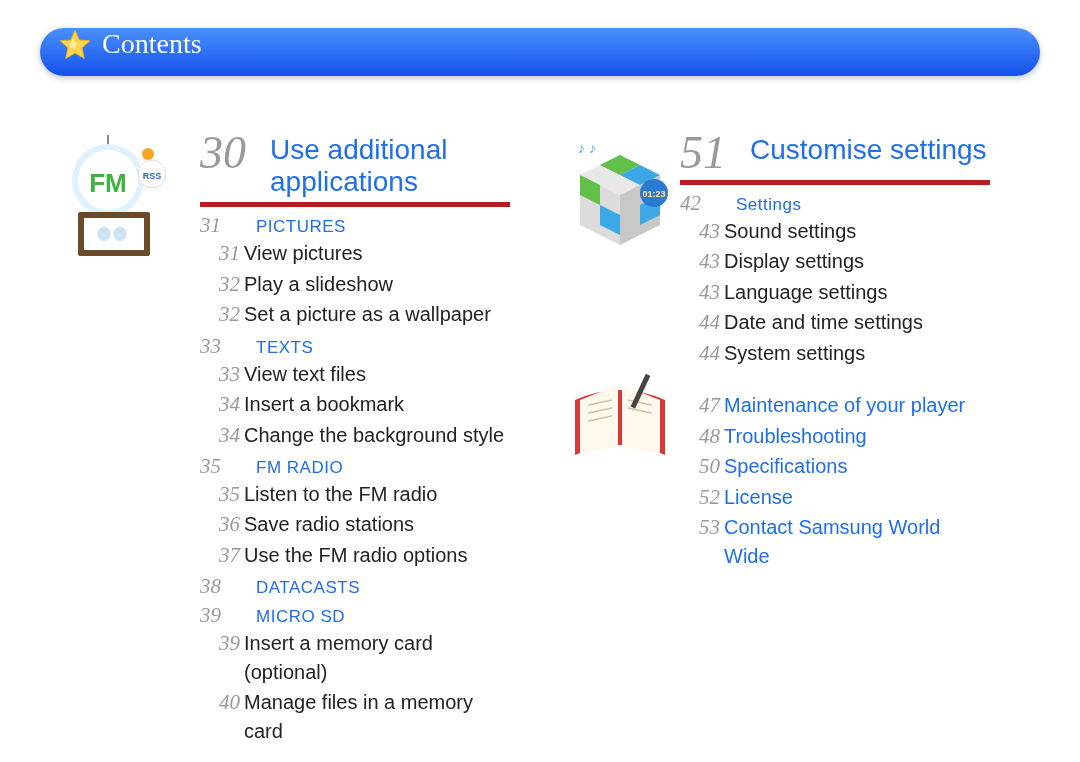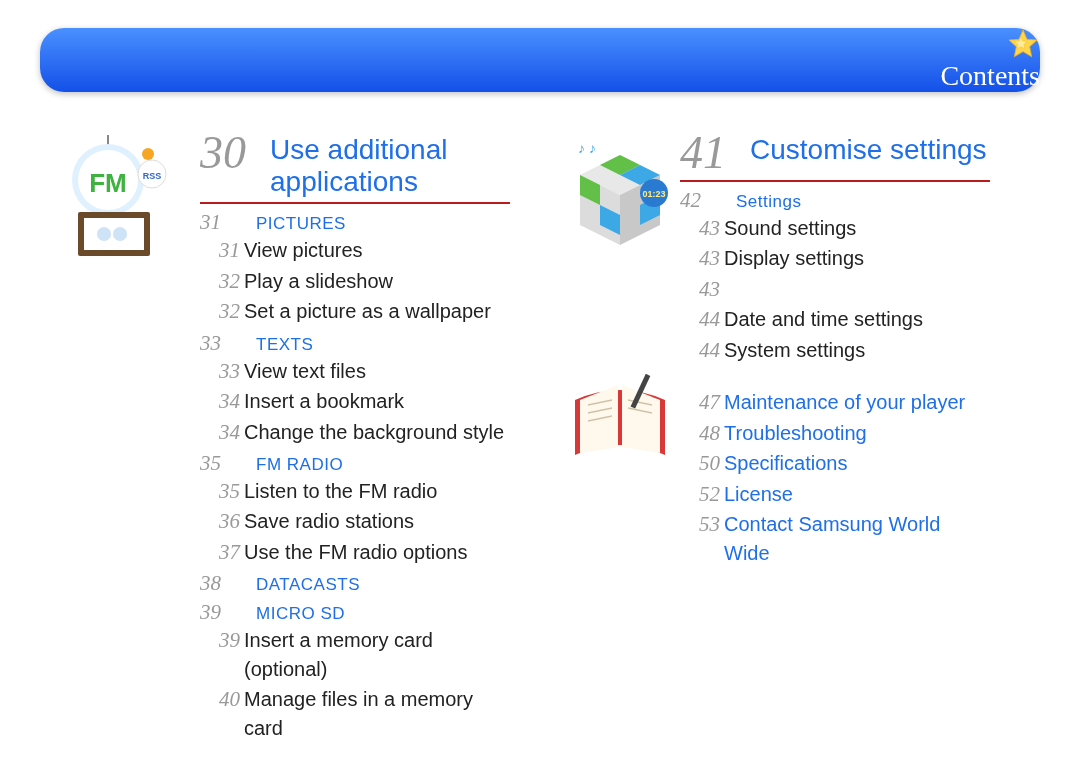--- a/index.html
+++ b/index.html
@@ -9,28 +9,27 @@
     font-family: "Helvetica Neue", Arial, sans-serif;
     background: #ffffff;
     overflow: hidden;
     font-weight: 300;
   }
   .header {
     position: absolute;
     top: 28px;
     left: 40px;
     right: 40px;
-    height: 64px;
+    height: 48px;
     background: linear-gradient(#4a90ff, #1350e8);
     border-radius: 24px;
     display: flex;
-    align-items: flex-end;
+    align-items: flex-start;
     padding-left: 18px;
     box-shadow: 0 2px 6px rgba(0,0,0,0.25);
-    flex-direction: column;
   }
   .header-title {
     font-family: Georgia, "Times New Roman", serif;
     color: #fff;
     font-size: 28px;
     font-weight: 400;
     margin-left: 10px;
   }
   .star-icon { width: 34px; height: 34px; }
   .content {
@@ -68,21 +67,21 @@
     width: 120px;
     height: 110px;
   }
   .section {
     margin-bottom: 22px;
   }
   .section-head {
     display: flex;
     align-items: flex-start;
     gap: 14px;
-    border-bottom: 2px solid #b91c1c;
+    border-bottom: 5px solid #b91c1c;
     padding-bottom: 4px;
     margin-bottom: 6px;
     margin-left: 140px;
   }
   .section-num {
     font-family: Georgia, "Times New Roman", serif;
     font-style: italic;
     color: #999;
     font-size: 46px;
     line-height: 1;
@@ -267,38 +266,39 @@
       <line x1="28" y1="48" x2="52" y2="43" stroke="#d0c2a8" stroke-width="1.5"></line>
       <line x1="28" y1="56" x2="52" y2="51" stroke="#d0c2a8" stroke-width="1.5"></line>
       <line x1="68" y1="35" x2="92" y2="40" stroke="#d0c2a8" stroke-width="1.5"></line>
       <line x1="68" y1="43" x2="92" y2="48" stroke="#d0c2a8" stroke-width="1.5"></line>
       <rect x="78" y="8" width="5" height="36" fill="#444" transform="rotate(25 80 26)"></rect>
     </svg>
 
     <div id="right-sections">
         <div class="section">
           <div class="section-head">
-            <span class="section-num">41</span>
+            <span class="section-num">51</span>
             <span class="section-title">Customise settings</span>
           </div>
           <div class="sub-list">
             <div class="sub-head">
               <span class="sub-num">42</span>
               <span class="sub-title">Settings</span>
             </div>
             <div class="item">
               <span class="item-num">43</span>
               <span class="item-text">Sound settings</span>
             </div>
             <div class="item">
               <span class="item-num">43</span>
               <span class="item-text">Display settings</span>
             </div>
             <div class="item">
               <span class="item-num">43</span>
+              <span class="item-text">Language settings</span>
             </div>
             <div class="item">
               <span class="item-num">44</span>
               <span class="item-text">Date and time settings</span>
             </div>
             <div class="item">
               <span class="item-num">44</span>
               <span class="item-text">System settings</span>
             </div>
           </div>

